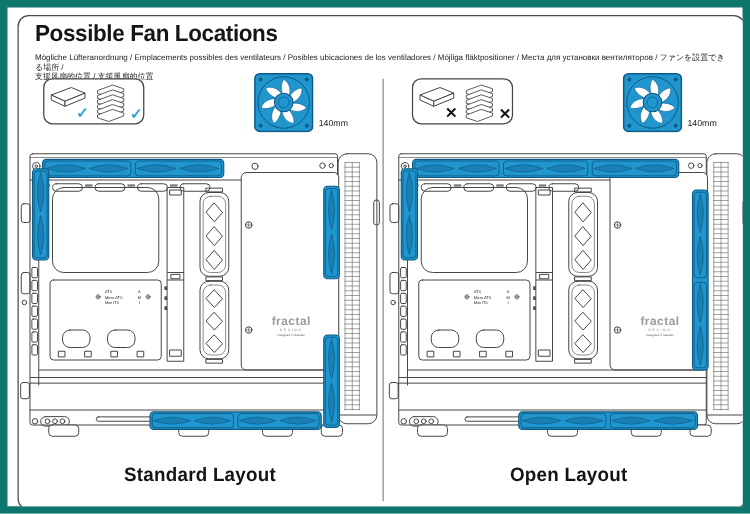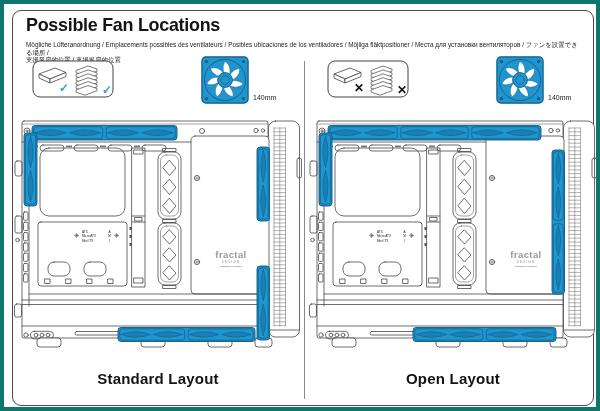--- a/index.html
+++ b/index.html
@@ -1,17 +1,17 @@
 <!DOCTYPE html>
 <html><head>
 <meta charset="utf-8">
 <style>
   html,body{margin:0;padding:0;background:#f4f4f4;}
   .sheet{position:relative;width:600px;height:411px;background:#fff;overflow:hidden;
-         font-family:"Liberation Sans",sans-serif;border:4px solid #0f766e;box-sizing:border-box;}
+         font-family:"Liberation Sans",sans-serif;border:6px solid #0f766e;box-sizing:border-box;}
   .frame{position:absolute;left:8px;top:6px;width:580px;height:394px;border:1.6px solid #4a4a4a;border-radius:9px;background:#fff;}
   .title{position:absolute;left:22px;top:10px;font-size:18.5px;font-weight:800;color:#141414;
          letter-spacing:-0.3px;transform:scaleX(0.97);transform-origin:left;white-space:nowrap;}
   .subtitle{position:absolute;left:22px;top:37px;width:556px;font-size:6.4px;line-height:7.6px;color:#222;}
   .vdivider{position:absolute;left:299.5px;top:57px;width:1px;height:338px;background:#8a8a8a;}
   .col{position:absolute;top:50px;width:292px;height:352px;}
   .devbox{position:absolute;left:20px;top:6px;width:82px;height:38px;}
   .fanicon{position:absolute;left:189px;top:2px;width:48px;height:48px;}
   .fanlabel{position:absolute;left:241px;top:40px;font-size:7px;color:#222;}
   .diagram{position:absolute;left:0;top:62px;width:290px;height:250px;}

